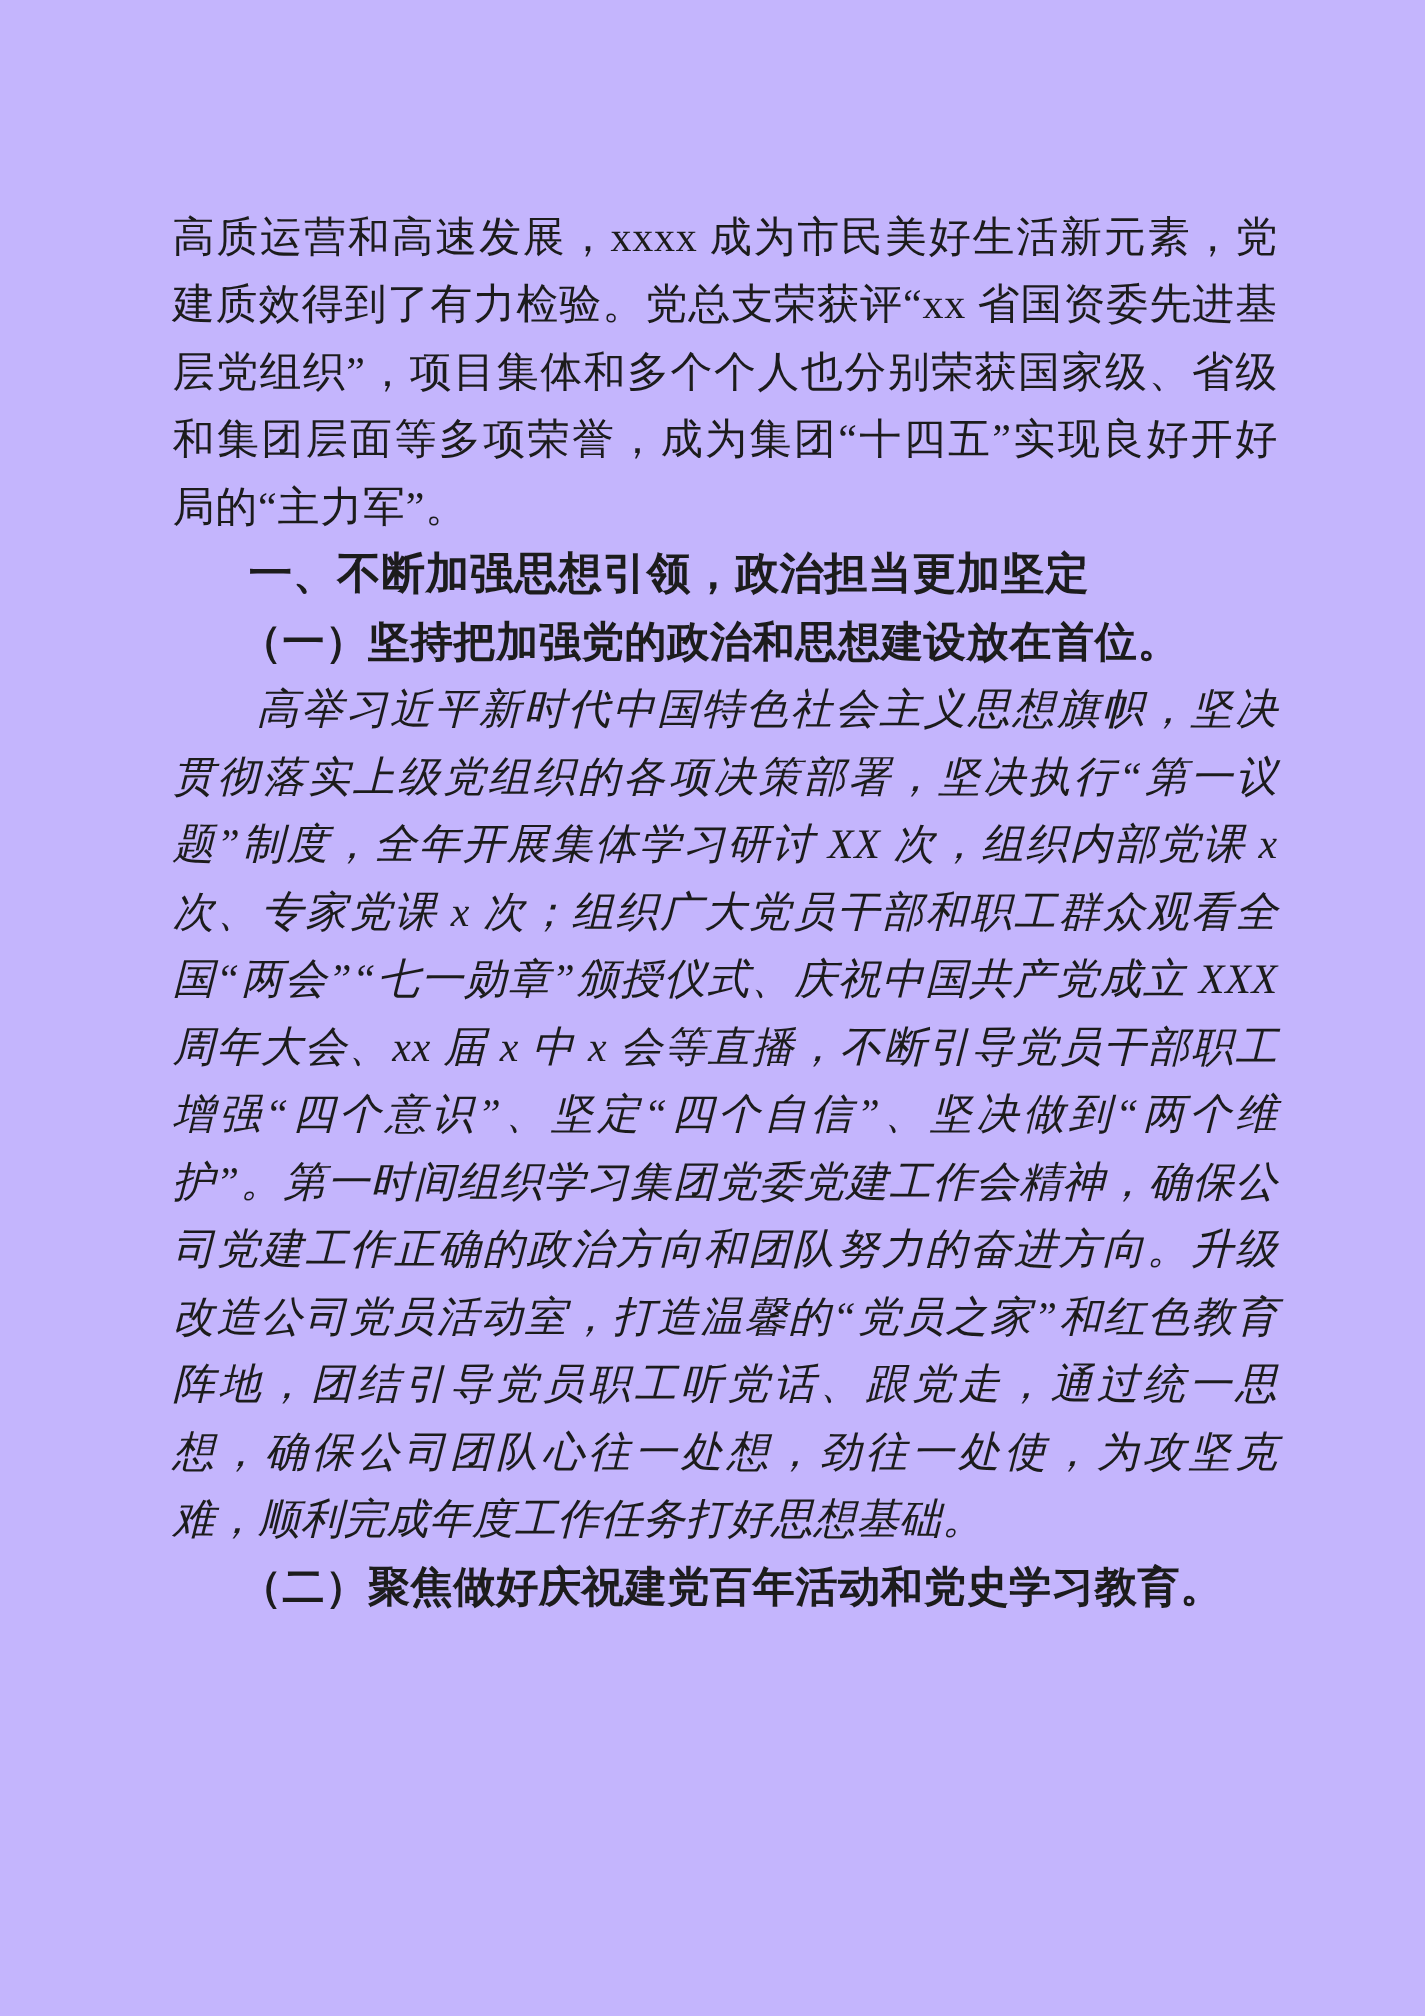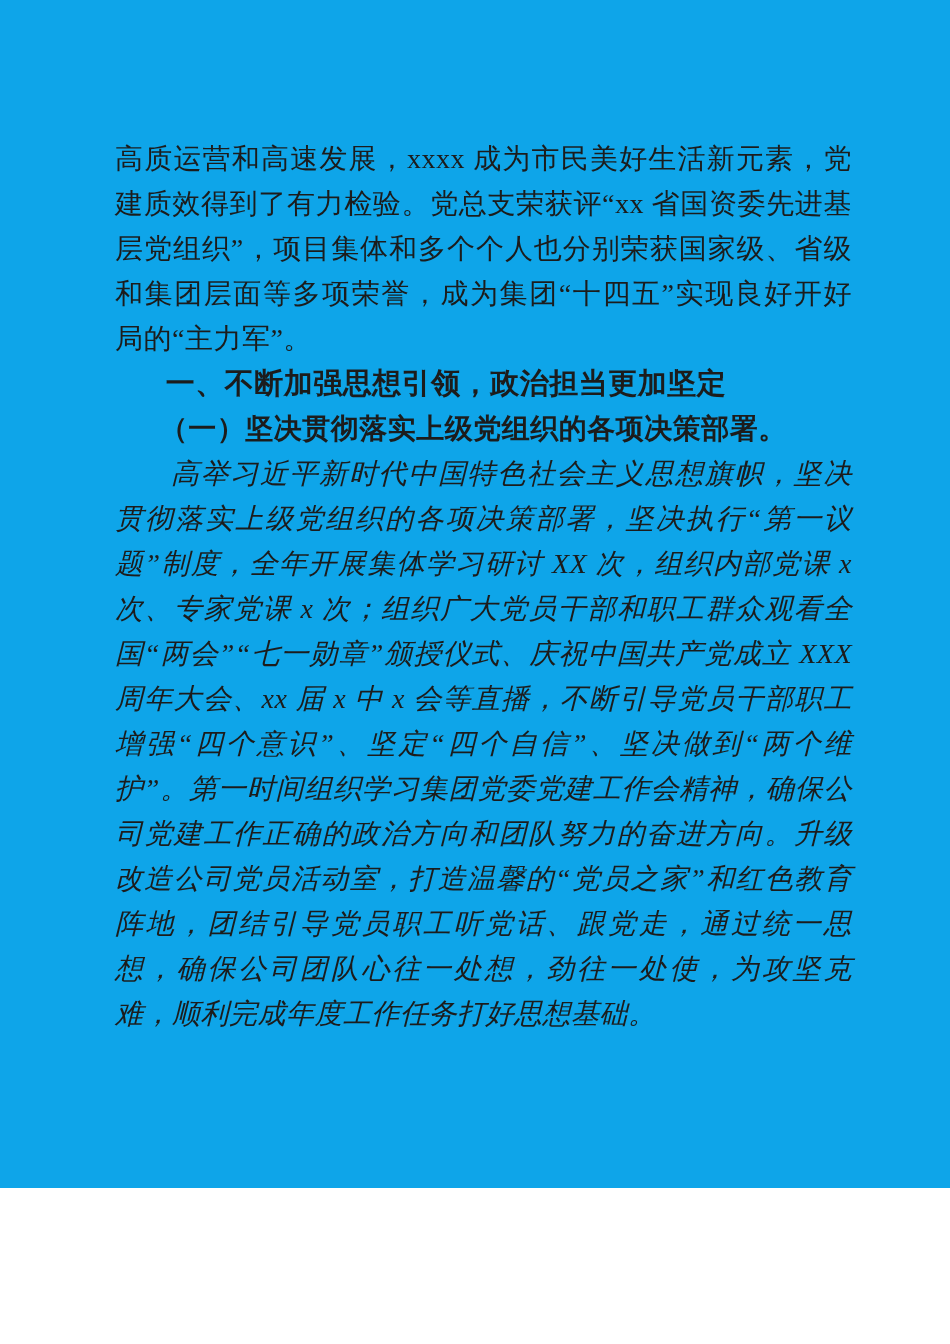--- a/index.html
+++ b/index.html
@@ -3,22 +3,22 @@
 <meta charset="utf-8">
 <style>
   html, body {
     margin: 0;
     padding: 0;
     background: #ffffff;
   }
   .page {
     position: relative;
     width: 950px;
-    height: 1188px;
-    background: #0ea5e9;
+    height: 1344px;
+    background: #c4b5fd;
     overflow: hidden;
     font-family: "Liberation Serif", "DejaVu Serif", serif;
     color: #1c1c1c;
   }
   .content {
     position: absolute;
     left: 115px;
     top: 136px;
     width: 737px;
   }
@@ -63,20 +63,21 @@
 </head>
 <body>
 
 <div class="page">
   <div class="content">
 
     <p class="para continuation">高质运营和高速发展，xxxx 成为市民美好生活新元素，党建质效得到了有力检验。党总支荣获评“xx 省国资委先进基层党组织”，项目集体和多个个人也分别荣获国家级、省级和集团层面等多项荣誉，成为集团“十四五”实现良好开好局的“主力军”。</p>
 
     <h1 class="heading1">一、不断加强思想引领，政治担当更加坚定</h1>
 
-    <h2 class="heading2">（一）坚决贯彻落实上级党组织的各项决策部署。</h2>
+    <h2 class="heading2">（一）坚持把加强党的政治和思想建设放在首位。</h2>
 
     <p class="para indented">高举习近平新时代中国特色社会主义思想旗帜，坚决贯彻落实上级党组织的各项决策部署，坚决执行“第一议题”制度，全年开展集体学习研讨 XX 次，组织内部党课 x 次、专家党课 x 次；组织广大党员干部和职工群众观看全国“两会”“七一勋章”颁授仪式、庆祝中国共产党成立 XXX 周年大会、xx 届 x 中 x 会等直播，不断引导党员干部职工增强“四个意识”、坚定“四个自信”、坚决做到“两个维护”。第一时间组织学习集团党委党建工作会精神，确保公司党建工作正确的政治方向和团队努力的奋进方向。升级改造公司党员活动室，打造温馨的“党员之家”和红色教育阵地，团结引导党员职工听党话、跟党走，通过统一思想，确保公司团队心往一处想，劲往一处使，为攻坚克难，顺利完成年度工作任务打好思想基础。</p>
 
+    <h2 class="heading2">（二）聚焦做好庆祝建党百年活动和党史学习教育。</h2>
 
 
   </div>
 </div>
 
 </body></html>

